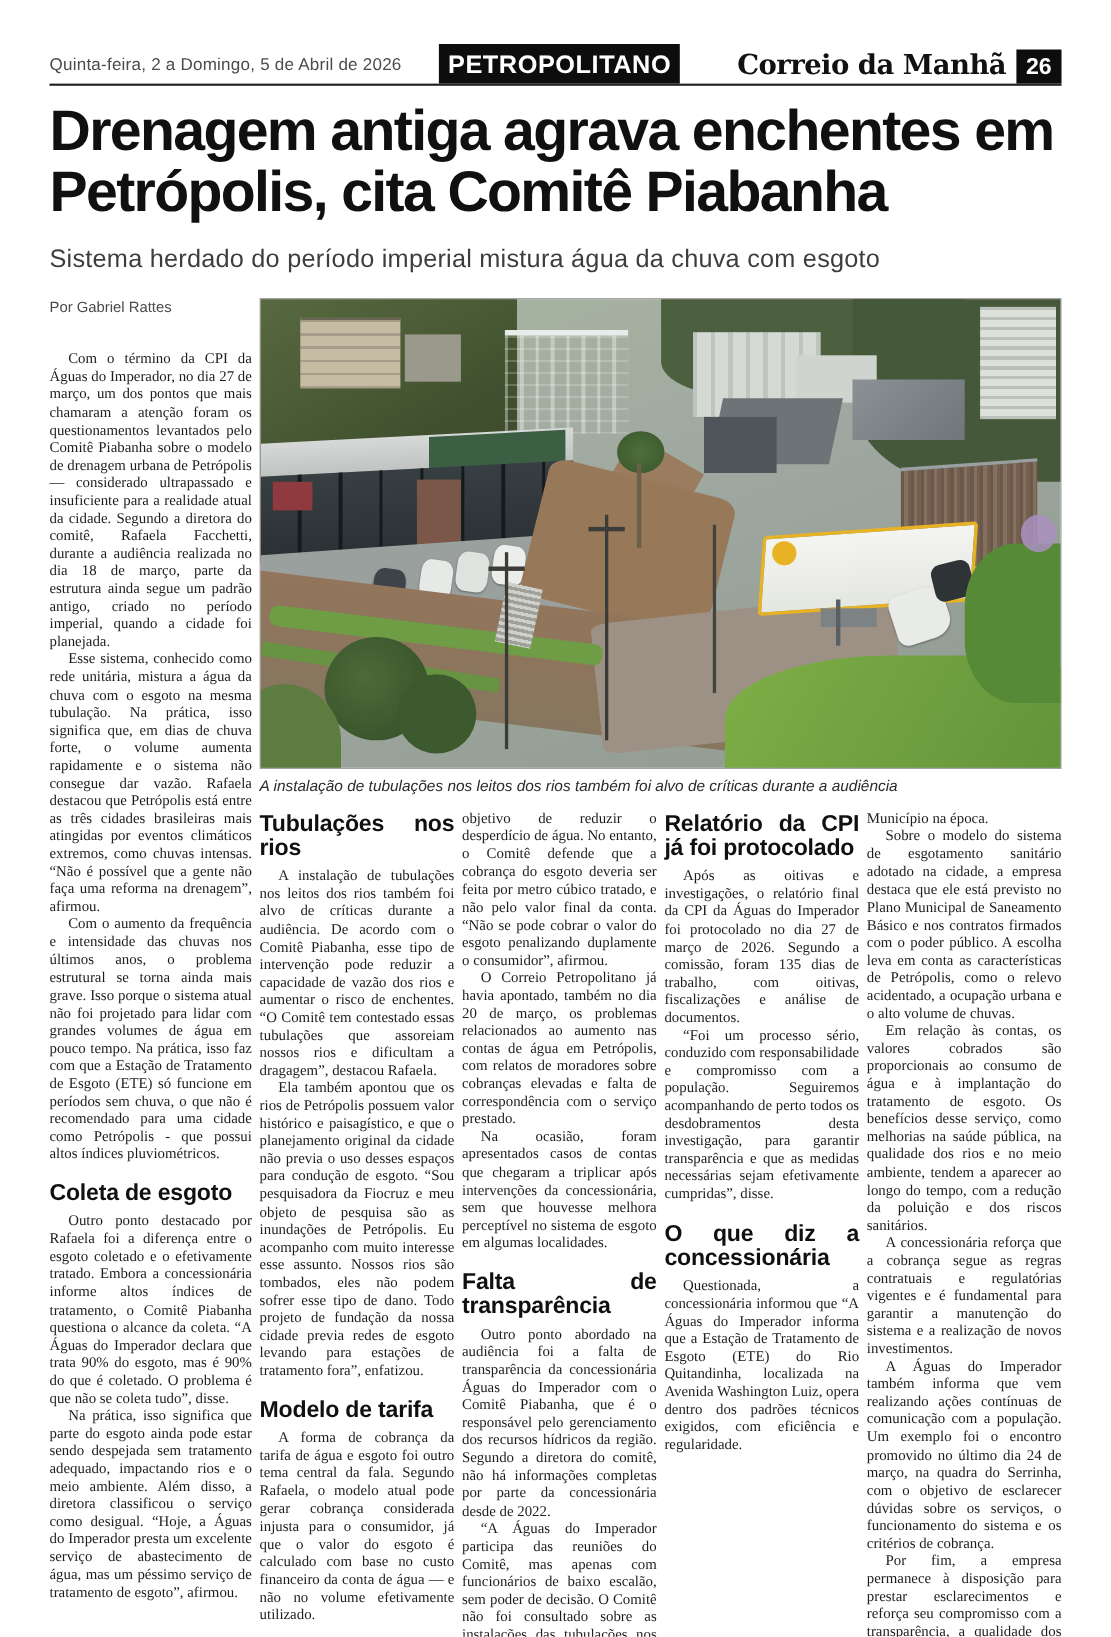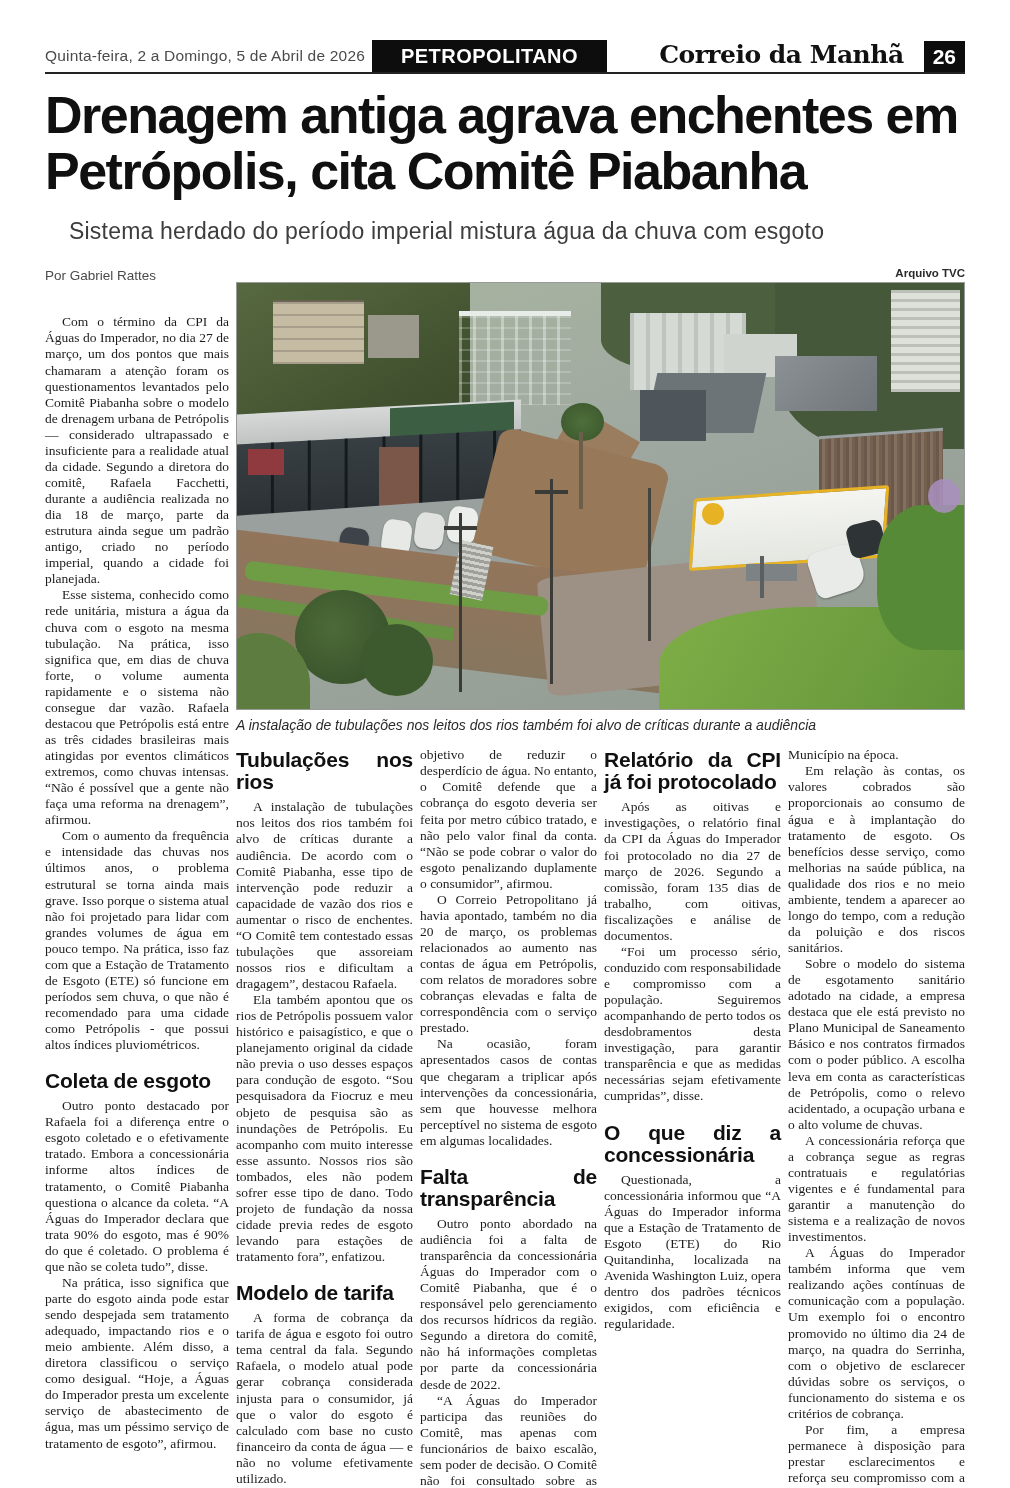--- a/index.html
+++ b/index.html
@@ -3,28 +3,28 @@
 <meta charset="utf-8">
 <style>
   * { margin:0; padding:0; box-sizing:border-box; }
   html,body { background:#ffffff; }
   body { width:1010px; height:1488px; font-family:"Liberation Sans", sans-serif; color:#1b1b1b; overflow:hidden; }
   .page { width:1010px; height:1488px; padding:40px 45px 0 45px; background:#fff; }
 
   
   .topbar { display:flex; align-items:flex-end; border-bottom:2px solid #232323; padding-bottom:0; }
   .date { flex:1; font-size:15.5px; color:#4b4b4b; letter-spacing:.2px; padding-bottom:7px; }
-  .section-box { background:#0d0d0d; color:#fff; font-weight:700; font-size:20px; letter-spacing:.5px; padding:5px 29px 4px; }
-  .masthead-group { display:flex; align-items:flex-end; margin-left:52px;gap:11px; }
+  .section-box { background:#0d0d0d; color:#fff; font-weight:700; font-size:23px; letter-spacing:.5px; padding:5px 8px 4px; }
+  .masthead-group { display:flex; align-items:flex-end; margin-left:52px; }
   .masthead { font-family:"DejaVu Serif", serif; font-weight:700; font-size:25px; color:#111; letter-spacing:-.5px; padding-bottom:3px; }
   .pagebox { background:#0d0d0d; color:#fff; font-weight:700; font-size:21px; padding:4px 9px 3px; margin-left:9px; }
 
   
   .headline { font-size:52px; font-weight:700; letter-spacing:-1.5px; line-height:1.07; color:#101010; margin-top:14px; }
-  .subhead { font-size:23px; font-weight:400; color:#3d3d3d; letter-spacing:.2px; margin-top:19px;margin-left:24px; }
+  .subhead { font-size:23px; font-weight:400; color:#3d3d3d; letter-spacing:.2px; margin-top:19px; }
 
   
   .content { display:flex; gap:7px; margin-top:22px; }
   .col { font-family:"Liberation Serif", serif; font-size:13.5px; line-height:1.19; text-align:justify; color:#1c1c1c; hyphens:auto; }
   .col-first { width:184px; flex:none; }
   .right { flex:1; min-width:0; }
   .credit { text-align:right; font-size:11.5px; font-weight:700; color:#2a2a2a; font-family:"Liberation Sans",sans-serif; margin-bottom:3px; }
   .caption { font-family:"Liberation Sans",sans-serif; font-style:italic; font-size:14px; color:#2a2a2a; margin-top:7px; }
   .bottom-cols { display:flex; gap:7px; margin-top:14px; }
   .bottom-cols .col { flex:1; min-width:0; }
@@ -120,21 +120,20 @@
         <p class="byline">Por Gabriel Rattes</p>
         <p class="para">Com o término da CPI da Águas do Imperador, no dia 27 de março, um dos pontos que mais chamaram a atenção foram os questionamentos levantados pelo Comitê Piabanha sobre o modelo de drenagem urbana de Petrópolis — considerado ultrapassado e insuficiente para a realidade atual da cidade. Segundo a diretora do comitê, Rafaela Facchetti, durante a audiência realizada no dia 18 de março, parte da estrutura ainda segue um padrão antigo, criado no período imperial, quando a cidade foi planejada.</p>
         <p class="para">Esse sistema, conhecido como rede unitária, mistura a água da chuva com o esgoto na mesma tubulação. Na prática, isso significa que, em dias de chuva forte, o volume aumenta rapidamente e o sistema não consegue dar vazão. Rafaela destacou que Petrópolis está entre as três cidades brasileiras mais atingidas por eventos climáticos extremos, como chuvas intensas. “Não é possível que a gente não faça uma reforma na drenagem”, afirmou.</p>
         <p class="para">Com o aumento da frequência e intensidade das chuvas nos últimos anos, o problema estrutural se torna ainda mais grave. Isso porque o sistema atual não foi projetado para lidar com grandes volumes de água em pouco tempo. Na prática, isso faz com que a Estação de Tratamento de Esgoto (ETE) só funcione em períodos sem chuva, o que não é recomendado para uma cidade como Petrópolis - que possui altos índices pluviométricos.</p>
         <h3 class="colhead">Coleta de esgoto</h3>
         <p class="para">Outro ponto destacado por Rafaela foi a diferença entre o esgoto coletado e o efetivamente tratado. Embora a concessionária informe altos índices de tratamento, o Comitê Piabanha questiona o alcance da coleta. “A Águas do Imperador declara que trata 90% do esgoto, mas é 90% do que é coletado. O problema é que não se coleta tudo”, disse.</p>
         <p class="para">Na prática, isso significa que parte do esgoto ainda pode estar sendo despejada sem tratamento adequado, impactando rios e o meio ambiente. Além disso, a diretora classificou o serviço como desigual. “Hoje, a Águas do Imperador presta um excelente serviço de abastecimento de água, mas um péssimo serviço de tratamento de esgoto”, afirmou.</p>
       </div>
 
     <div class="right">
-      <div class="credit">Arquivo TVC</div>
 
       <div class="photo">
         <div class="ph hill"></div>
         <div class="ph toptrees"></div>
         <div class="ph toptrees2"></div>
         <div class="ph bldg-beige"></div>
         <div class="ph bldg-left2"></div>
         <div class="ph bldg-teal"></div>
         <div class="ph bldg-midwhite"></div>
         <div class="ph bldg-white-sm"></div>
@@ -204,22 +203,22 @@
           </div>
         <div class="col">
             <h3 class="colhead">Relatório da CPI já foi protocolado</h3>
             <p class="para">Após as oitivas e investigações, o relatório final da CPI da Águas do Imperador foi protocolado no dia 27 de março de 2026. Segundo a comissão, foram 135 dias de trabalho, com oitivas, fiscalizações e análise de documentos.</p>
             <p class="para">“Foi um processo sério, conduzido com responsabilidade e compromisso com a população. Seguiremos acompanhando de perto todos os desdobramentos desta investigação, para garantir transparência e que as medidas necessárias sejam efetivamente cumpridas”, disse.</p>
             <h3 class="colhead">O que diz a concessionária</h3>
             <p class="para">Questionada, a concessionária informou que “A Águas do Imperador informa que a Estação de Tratamento de Esgoto (ETE) do Rio Quitandinha, localizada na Avenida Washington Luiz, opera dentro dos padrões técnicos exigidos, com eficiência e regularidade.</p>
           </div>
         <div class="col">
             <p class="para cont">Município na época.</p>
+            <p class="para">Sobre o modelo do sistema de esgotamento sanitário adotado na cidade, a empresa destaca que ele está previsto no Plano Municipal de Saneamento Básico e nos contratos firmados com o poder público. A escolha leva em conta as características de Petrópolis, como o relevo acidentado, a ocupação urbana e o alto volume de chuvas.</p>
             <p class="para">Em relação às contas, os valores cobrados são proporcionais ao consumo de água e à implantação do tratamento de esgoto. Os benefícios desse serviço, como melhorias na saúde pública, na qualidade dos rios e no meio ambiente, tendem a aparecer ao longo do tempo, com a redução da poluição e dos riscos sanitários.</p>
-            <p class="para">Sobre o modelo do sistema de esgotamento sanitário adotado na cidade, a empresa destaca que ele está previsto no Plano Municipal de Saneamento Básico e nos contratos firmados com o poder público. A escolha leva em conta as características de Petrópolis, como o relevo acidentado, a ocupação urbana e o alto volume de chuvas.</p>
             <p class="para">A concessionária reforça que a cobrança segue as regras contratuais e regulatórias vigentes e é fundamental para garantir a manutenção do sistema e a realização de novos investimentos.</p>
             <p class="para">A Águas do Imperador também informa que vem realizando ações contínuas de comunicação com a população. Um exemplo foi o encontro promovido no último dia 24 de março, na quadra do Serrinha, com o objetivo de esclarecer dúvidas sobre os serviços, o funcionamento do sistema e os critérios de cobrança.</p>
             <p class="para">Por fim, a empresa permanece à disposição para prestar esclarecimentos e reforça seu compromisso com a transparência, a qualidade dos serviços e o atendimento à população.”</p>
           </div>
       </div>
     </div>
 
   </div>
 </div>
 

